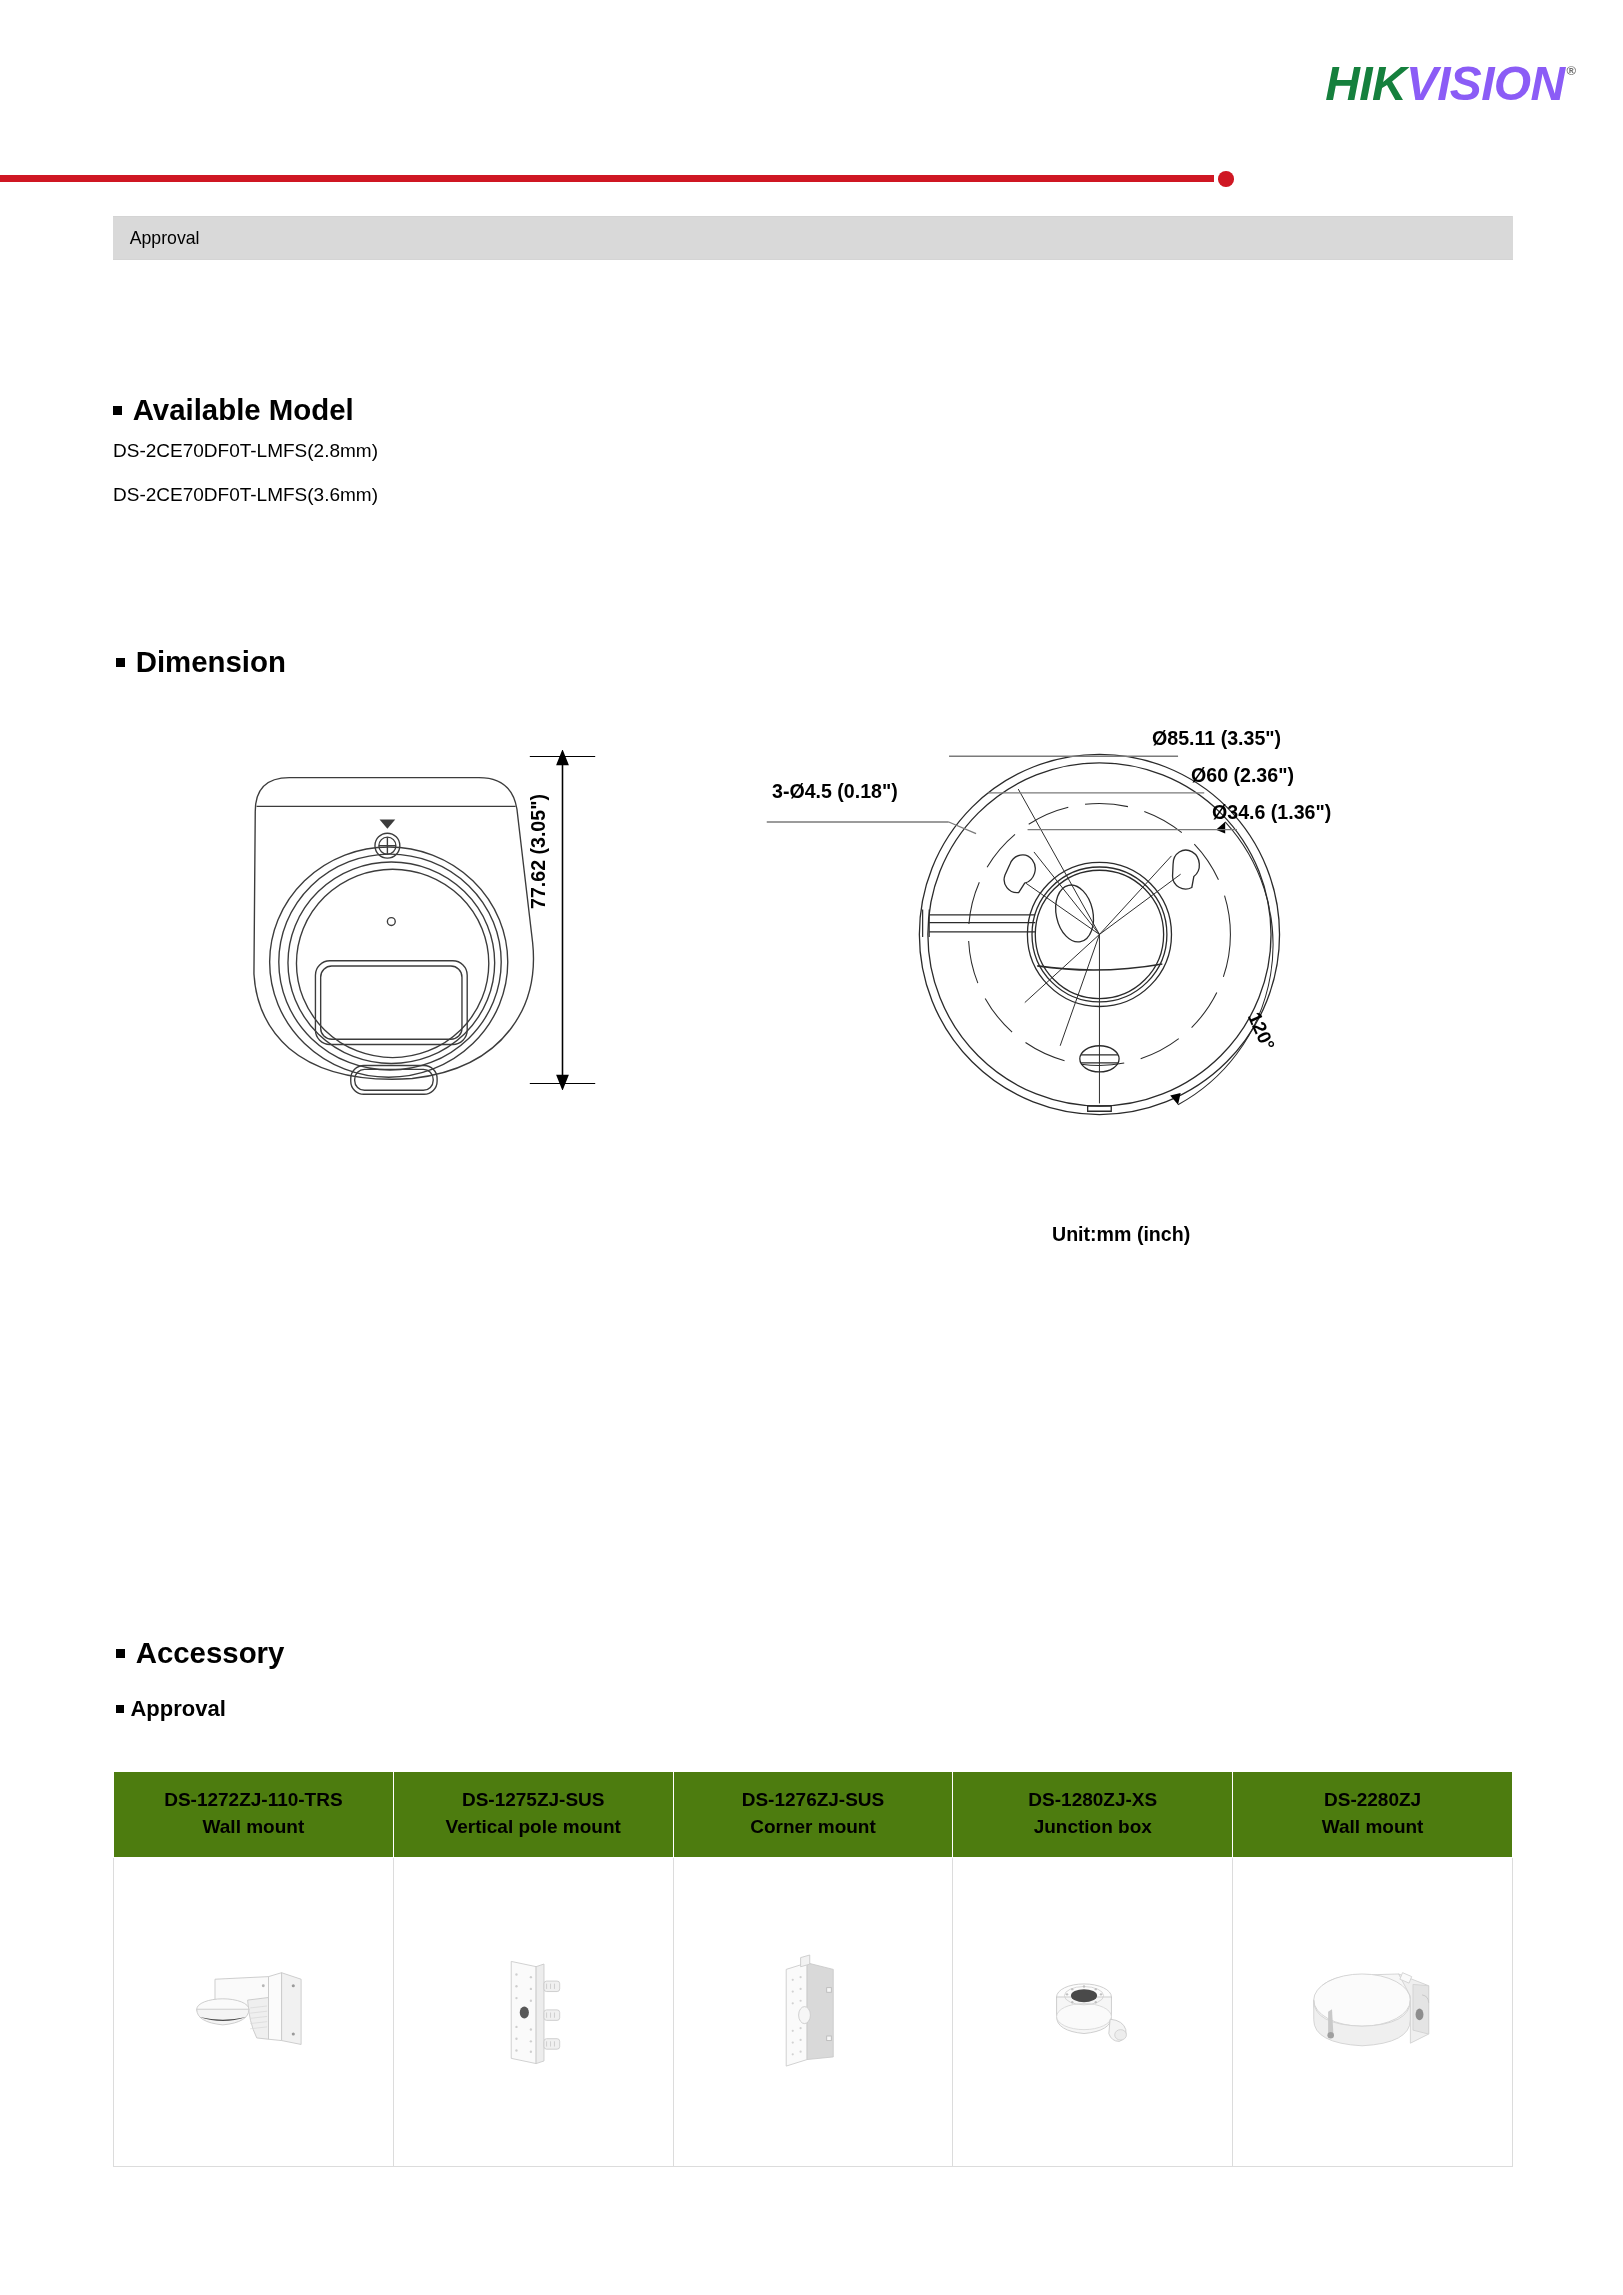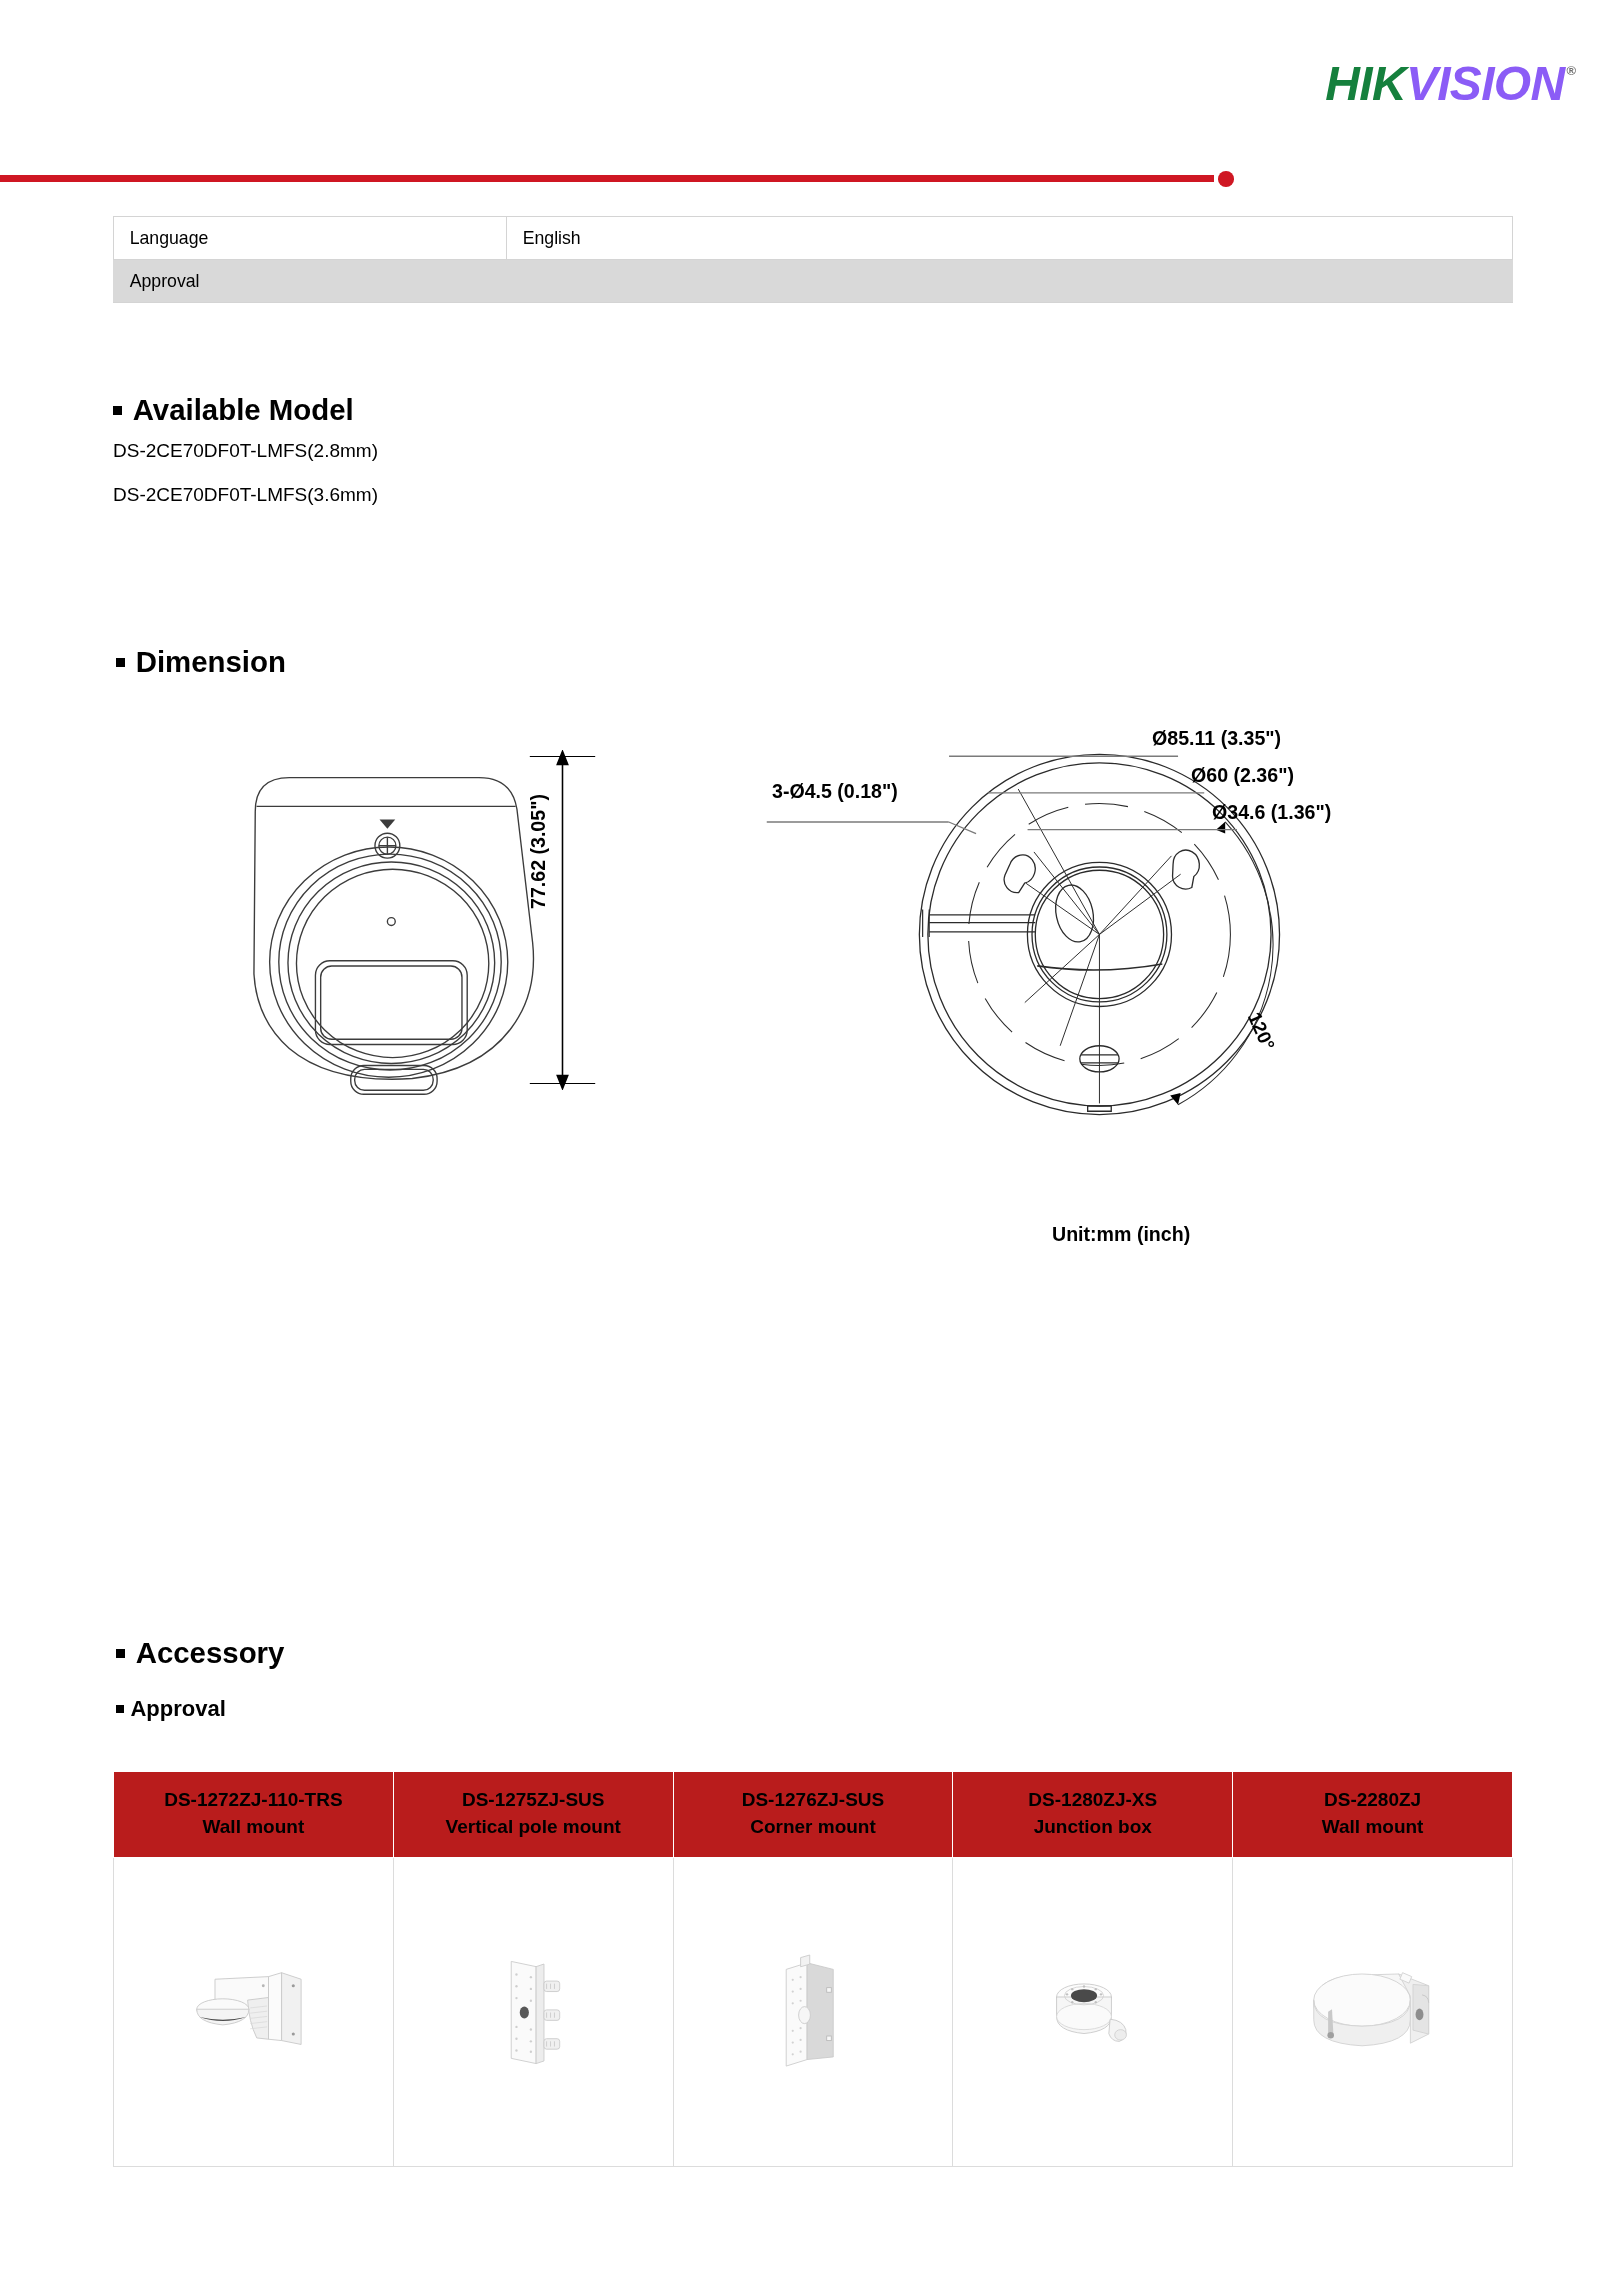--- a/index.html
+++ b/index.html
@@ -79,21 +79,21 @@
   .unit-label {
     position:absolute; font-size:19.6px; font-weight:bold; white-space:nowrap;
   }
 
   
   .acc-table {
     position:absolute; left:113px; top:1771px;
     width:1400px; border-collapse:collapse;
   }
   .acc-table th {
-    background:#b91c1c;
+    background:#4d7c0f;
     border:0.7px solid #ffffff;
     font-size:19px; font-weight:bold;
     padding:11.8px 3.9px 14.4px 3.9px;
     text-align:center;
     line-height:1.45;
     height:86px;
     vertical-align:middle;
   }
   .acc-table td {
     border:0.7px solid #dcdcdc;
@@ -114,24 +114,20 @@
     <span class="logo-hik">HIK</span>
     <span class="logo-vision">VISION</span>
     <span class="logo-reg">®</span>
   </div>
   <div class="rule"></div>
   <div class="rule-dot"></div>
 </div>
 
 <table class="spec-table">
   <tbody>
-    <tr>
-      <td class="c1">Language</td>
-      <td class="c2">English</td>
-    </tr>
     <tr class="section">
       <td class="c1">Approval</td>
       <td class="c2"></td>
     </tr>
   </tbody>
 </table>
 
 <div class="h-sec" style="left:113px; top:393px;">
   <span class="bullet"></span>
   <span>Available Model</span>

